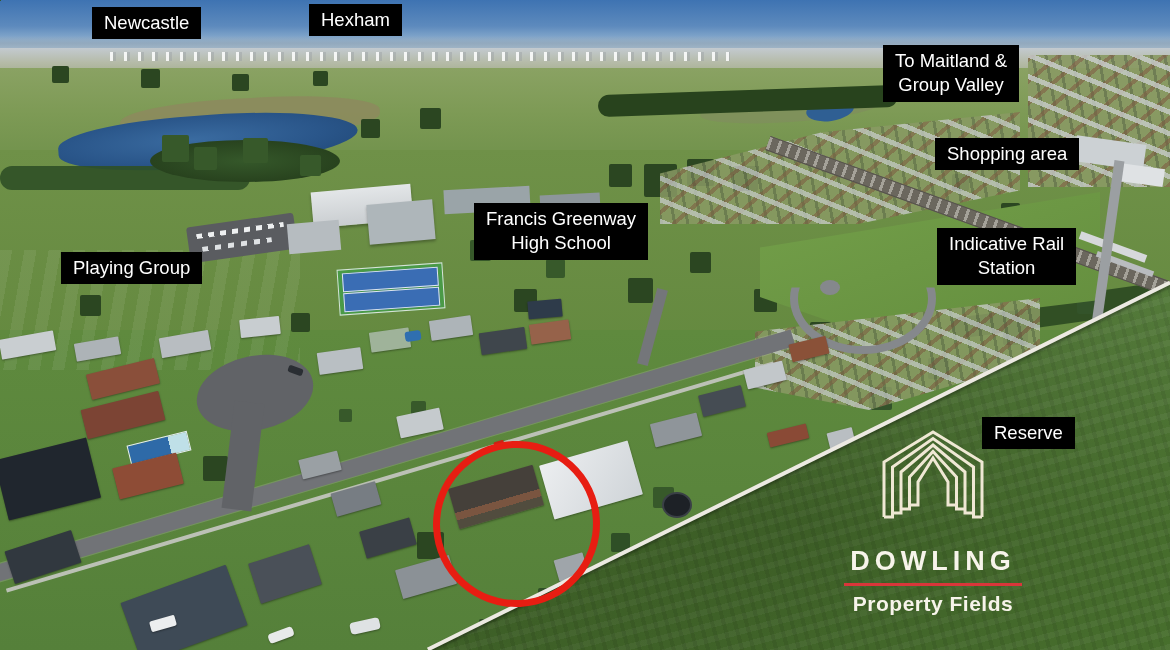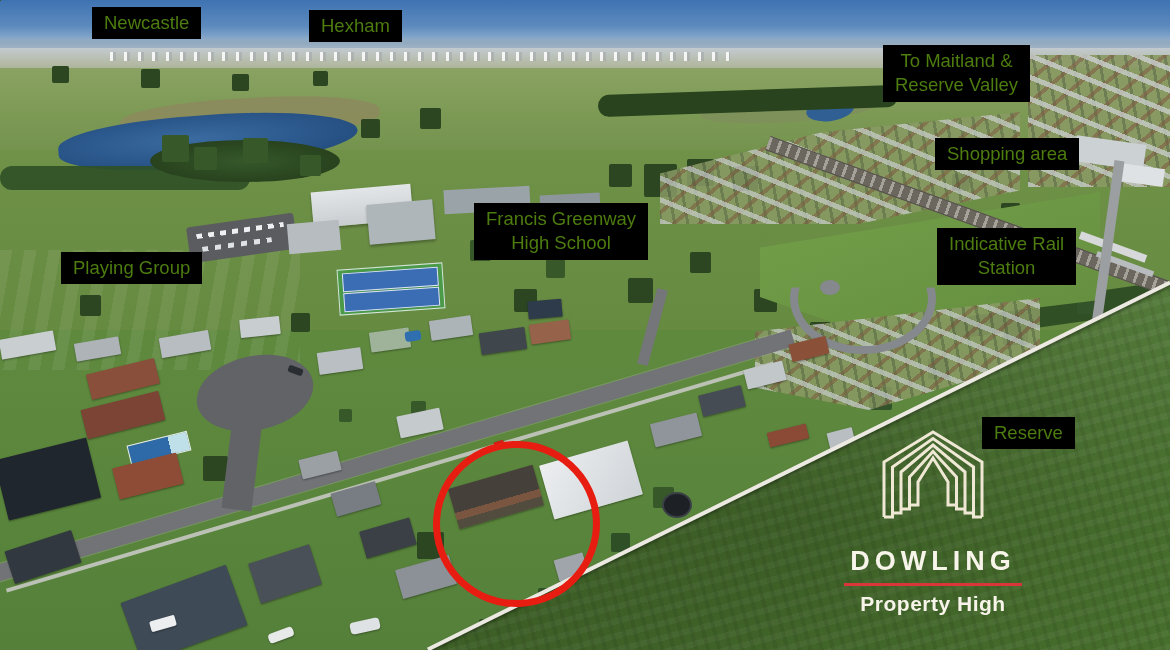--- a/index.html
+++ b/index.html
@@ -8,21 +8,21 @@
   .abs{position:absolute;}
   
   .house{position:absolute;border-radius:1px;box-shadow:0 1px 2px rgba(0,0,0,.35);}
   .urban{background-color:#8a9a64;
     background-image:
       repeating-linear-gradient(22deg, rgba(208,211,215,.78) 0 5px, rgba(208,211,215,0) 5px 20px),
       repeating-linear-gradient(-40deg, rgba(128,84,64,.55) 0 4px, rgba(128,84,64,0) 4px 17px),
       repeating-linear-gradient(80deg, rgba(55,66,50,.35) 0 3px, rgba(55,66,50,0) 3px 13px);}
   .treedot{position:absolute;left:0;top:0;width:1px;height:1px;border-radius:50%;}
   
-  .plabel{position:absolute;background:#000;color:#4d7c0f;font-size:18.5px;
+  .plabel{position:absolute;background:#000;color:#ffffff;font-size:18.5px;
           line-height:1.32;padding:4px 12px;text-align:center;white-space:nowrap;}
   .plabel .line{display:block;}
   .indicative{position:absolute;left:556px;top:398px;width:228px;text-align:center;
           color:#fff;font-size:30px;line-height:1.42;font-weight:400;
           text-shadow:0 2px 8px rgba(0,0,0,.45);}
   .ring{position:absolute;left:433px;top:441px;width:167px;height:166px;
         border:7px solid #e71d12;border-radius:50%;transform:rotate(-14deg);
         box-sizing:border-box;}
   .logo{position:absolute;left:826px;top:428px;width:214px;text-align:center;color:#f7f4ea;}
   .logo .brand{font-size:27px;font-weight:bold;letter-spacing:5px;margin-top:26px;}
@@ -149,26 +149,26 @@
          radial-gradient(ellipse at 70% 80%, rgba(0,0,0,.20), rgba(0,0,0,0) 50%),
          radial-gradient(ellipse at 40% 96%, rgba(0,0,0,.14), rgba(0,0,0,0) 40%),
          radial-gradient(ellipse at 88% 42%, rgba(255,255,255,.07), rgba(255,255,255,0) 50%),
          repeating-linear-gradient(75deg, rgba(0,0,0,.07) 0 4px, rgba(0,0,0,0) 4px 11px),
          repeating-linear-gradient(-15deg, rgba(255,255,255,.05) 0 6px, rgba(255,255,255,0) 6px 14px);"></div>
   <div class="abs" style="left:385px;top:464px;width:828px;height:4px;background:#ece9e2;transform:rotate(-26.3deg);box-shadow:0 2px 3px rgba(0,0,0,.35);"></div>
 
   <div class="plabel" style="left:92px;top:7px;">
       <span class="line">Newcastle</span>
     </div>
-  <div class="plabel" style="left:309px;top:10px;">
+  <div class="plabel" style="left:309px;top:4px;">
       <span class="line">Hexham</span>
     </div>
   <div class="plabel" style="left:883px;top:45px;">
     <span class="line">To Maitland &amp;</span>
-    <span class="line">Reserve Valley</span>
+    <span class="line">Group Valley</span>
   </div>
   <div class="plabel" style="left:935px;top:138px;">
       <span class="line">Shopping area</span>
     </div>
   <div class="plabel" style="left:435px;top:203px;margin-left:39px;">
     <span class="line">Francis Greenway</span>
     <span class="line">High School</span>
   </div>
   <div class="plabel" style="left:937px;top:228px;">
     <span class="line">Indicative Rail</span>
@@ -189,16 +189,16 @@
       <path d="M3 89 L3 34 L52 4 L101 34 L101 89"></path>
       <path d="M11.5 85 L11.5 39 L52 10.5 L92.5 39 L92.5 85"></path>
       <path d="M20 81 L20 44 L52 17 L84 44 L84 81"></path>
       <path d="M28.5 77 L28.5 49 L52 23.5 L75.5 49 L75.5 77"></path>
       <path d="M37 73 L37 54 L52 30 L67 54 L67 73"></path>
       <path d="M3 89 L11.5 89 L11.5 85 M11.5 85 L20 85 L20 81 M20 81 L28.5 81 L28.5 77 M28.5 77 L37 77 L37 73"></path>
       <path d="M101 89 L92.5 89 L92.5 85 M92.5 85 L84 85 L84 81 M84 81 L75.5 81 L75.5 77 M75.5 77 L67 77 L67 73"></path>
     </svg>
     <div class="brand">DOWLING</div>
     <div class="divider"></div>
-    <div class="tagline">Property High</div>
+    <div class="tagline">Property Fields</div>
   </div>
 
 </div>
 
 </body></html>

